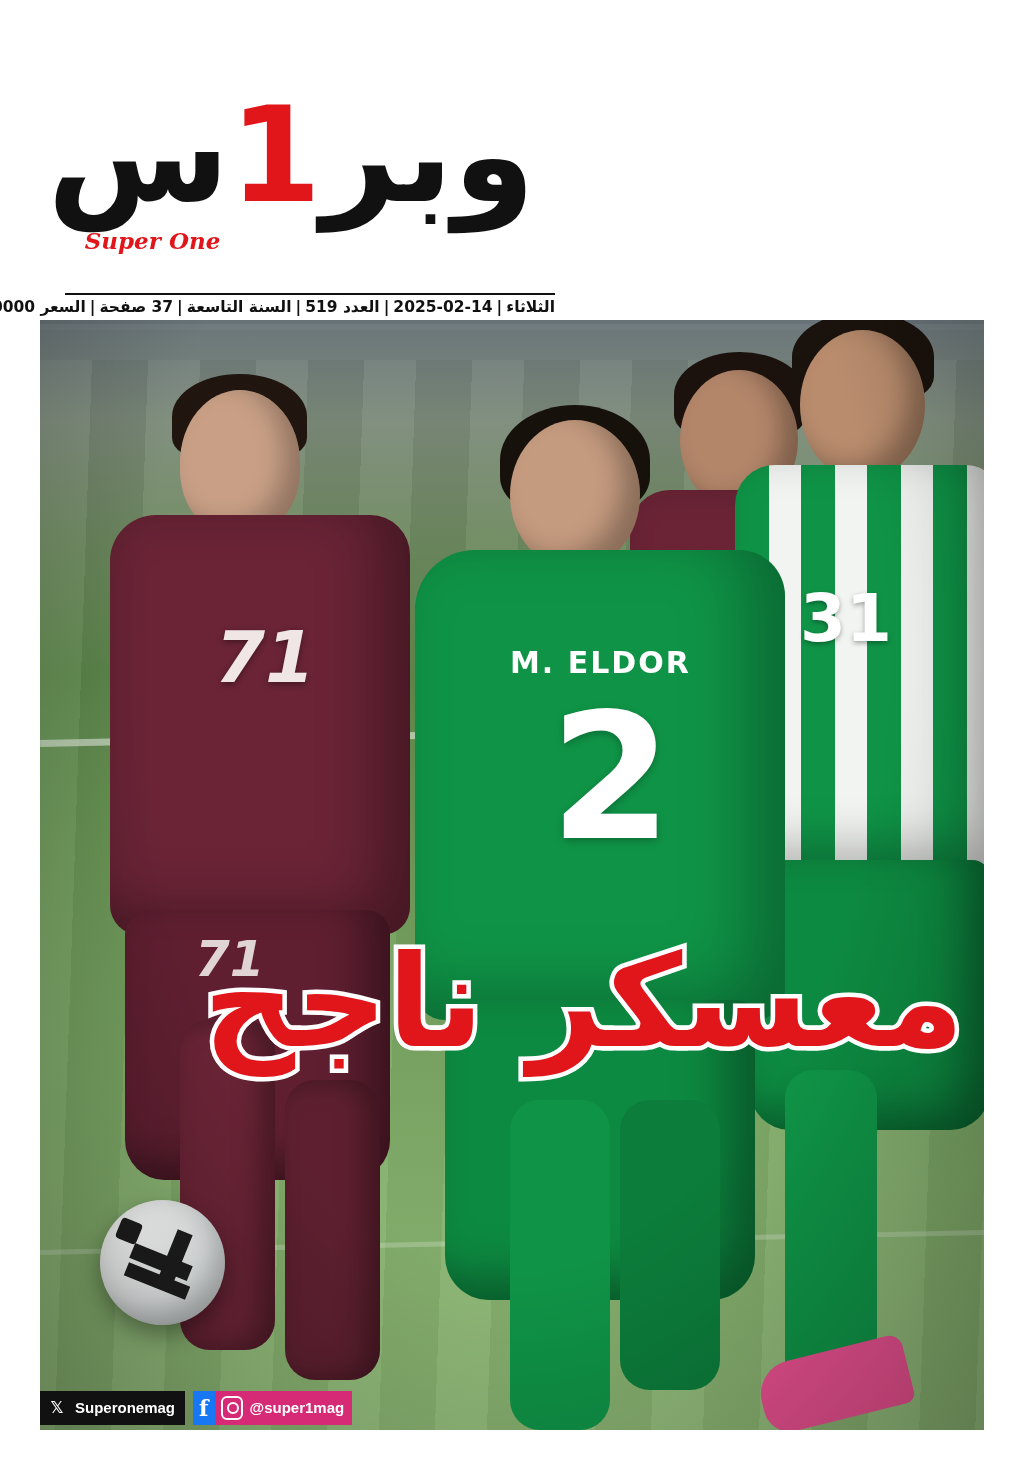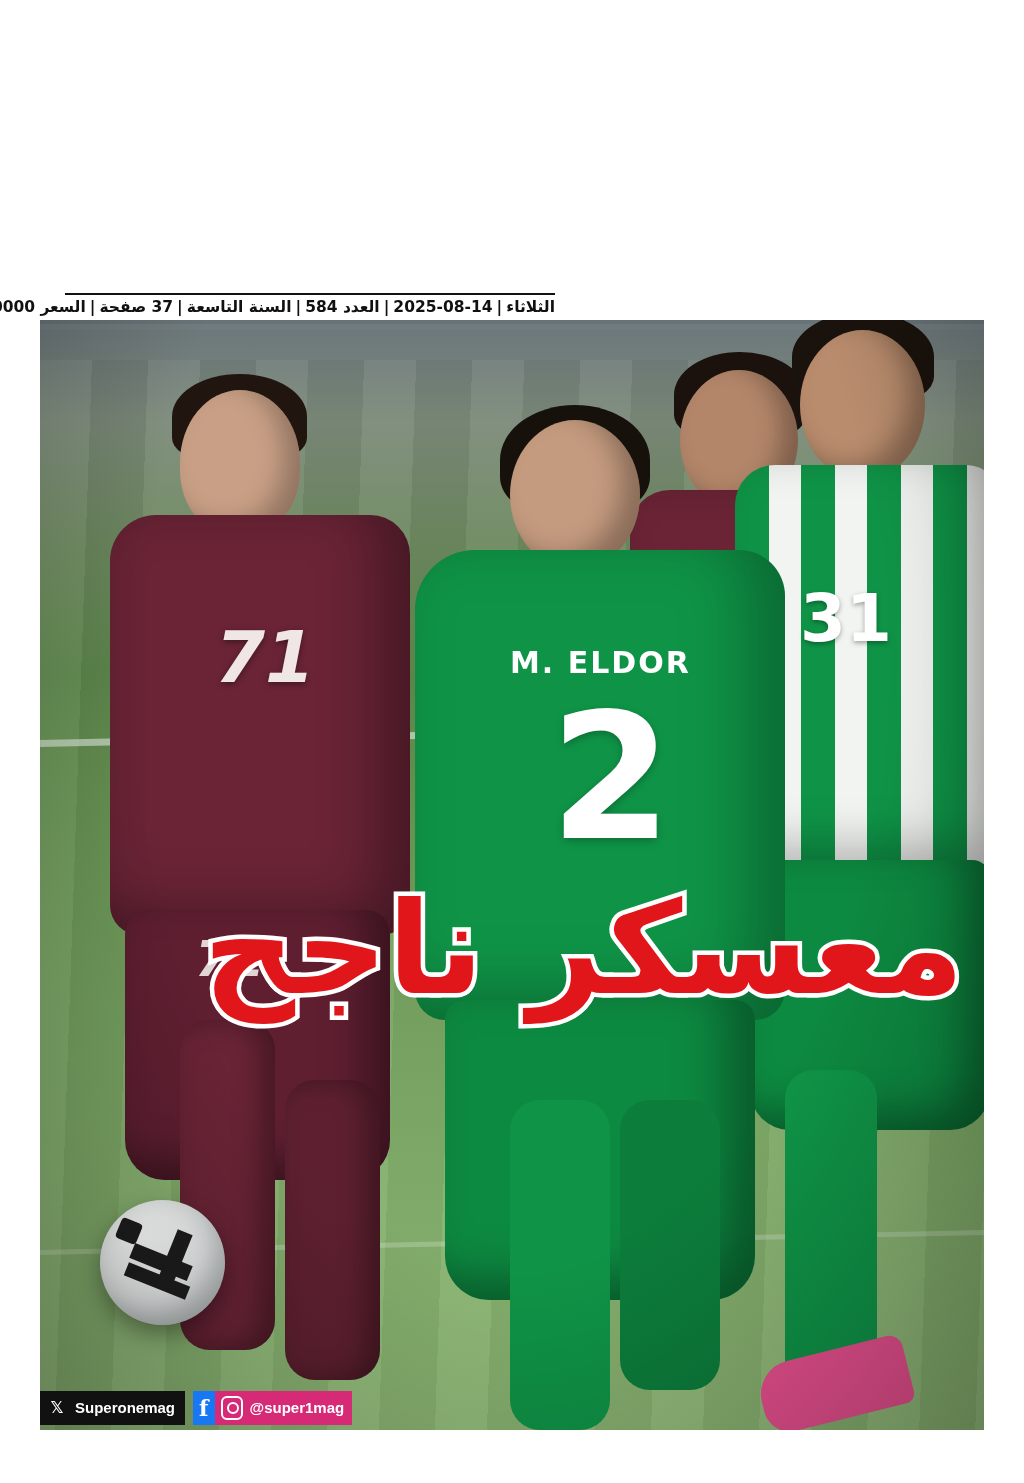--- a/index.html
+++ b/index.html
@@ -325,21 +325,21 @@
     line-height: 1.02;
     z-index: 6;
     -webkit-text-stroke: 9px #ffffff;
     paint-order: stroke fill;
     text-shadow:
       0 0 1px #ffffff,
       3px 3px 0 rgba(255,255,255,0.9),
       -3px 3px 0 rgba(255,255,255,0.9);
   }
   .headline-1 {
-    top: 884px;
+    top: 937px;
     font-size: 128px;
   }
   .headline-2 {
     top: 1050px;
     font-size: 128px;
   }
 
   
   .social-bar {
     position: absolute;
@@ -444,26 +444,30 @@
       <div class="patch p1"></div>
       <div class="patch p2"></div>
       <div class="patch p3"></div>
       <div class="patch p4"></div>
     </div>
 
     <div class="photo-vignette"></div>
   </div>
 
   <div class="masthead">
+    <div class="logo-block">
+      <div class="logo-arabic"><span>وبر</span><span class="red-one">1</span><span>س</span></div>
+      <div class="logo-sub">Super One</div>
+    </div>
 
 
     <div class="rule rule-top"></div>
 
     <div class="issue-line">
-      <span>الثلاثاء</span><span class="sep">|</span><span>14-08-2025</span><span class="sep">|</span><span>العدد 584</span><span class="sep">|</span><span>السنة التاسعة</span><span class="sep">|</span><span>37 صفحة</span><span class="sep">|</span><span>السعر 30000 ليرة</span>
+      <span>الثلاثاء</span><span class="sep">|</span><span>14-02-2025</span><span class="sep">|</span><span>العدد 519</span><span class="sep">|</span><span>السنة التاسعة</span><span class="sep">|</span><span>37 صفحة</span><span class="sep">|</span><span>السعر 30000 ليرة</span>
     </div>
   </div>
 
   <div class="headline headline-1">معسكر ناجح</div>
 
   <div class="social-bar">
     <div class="social-chip sc-x">
       <span class="glyph">𝕏</span>
       <span class="label">Superonemag</span>
     </div>

